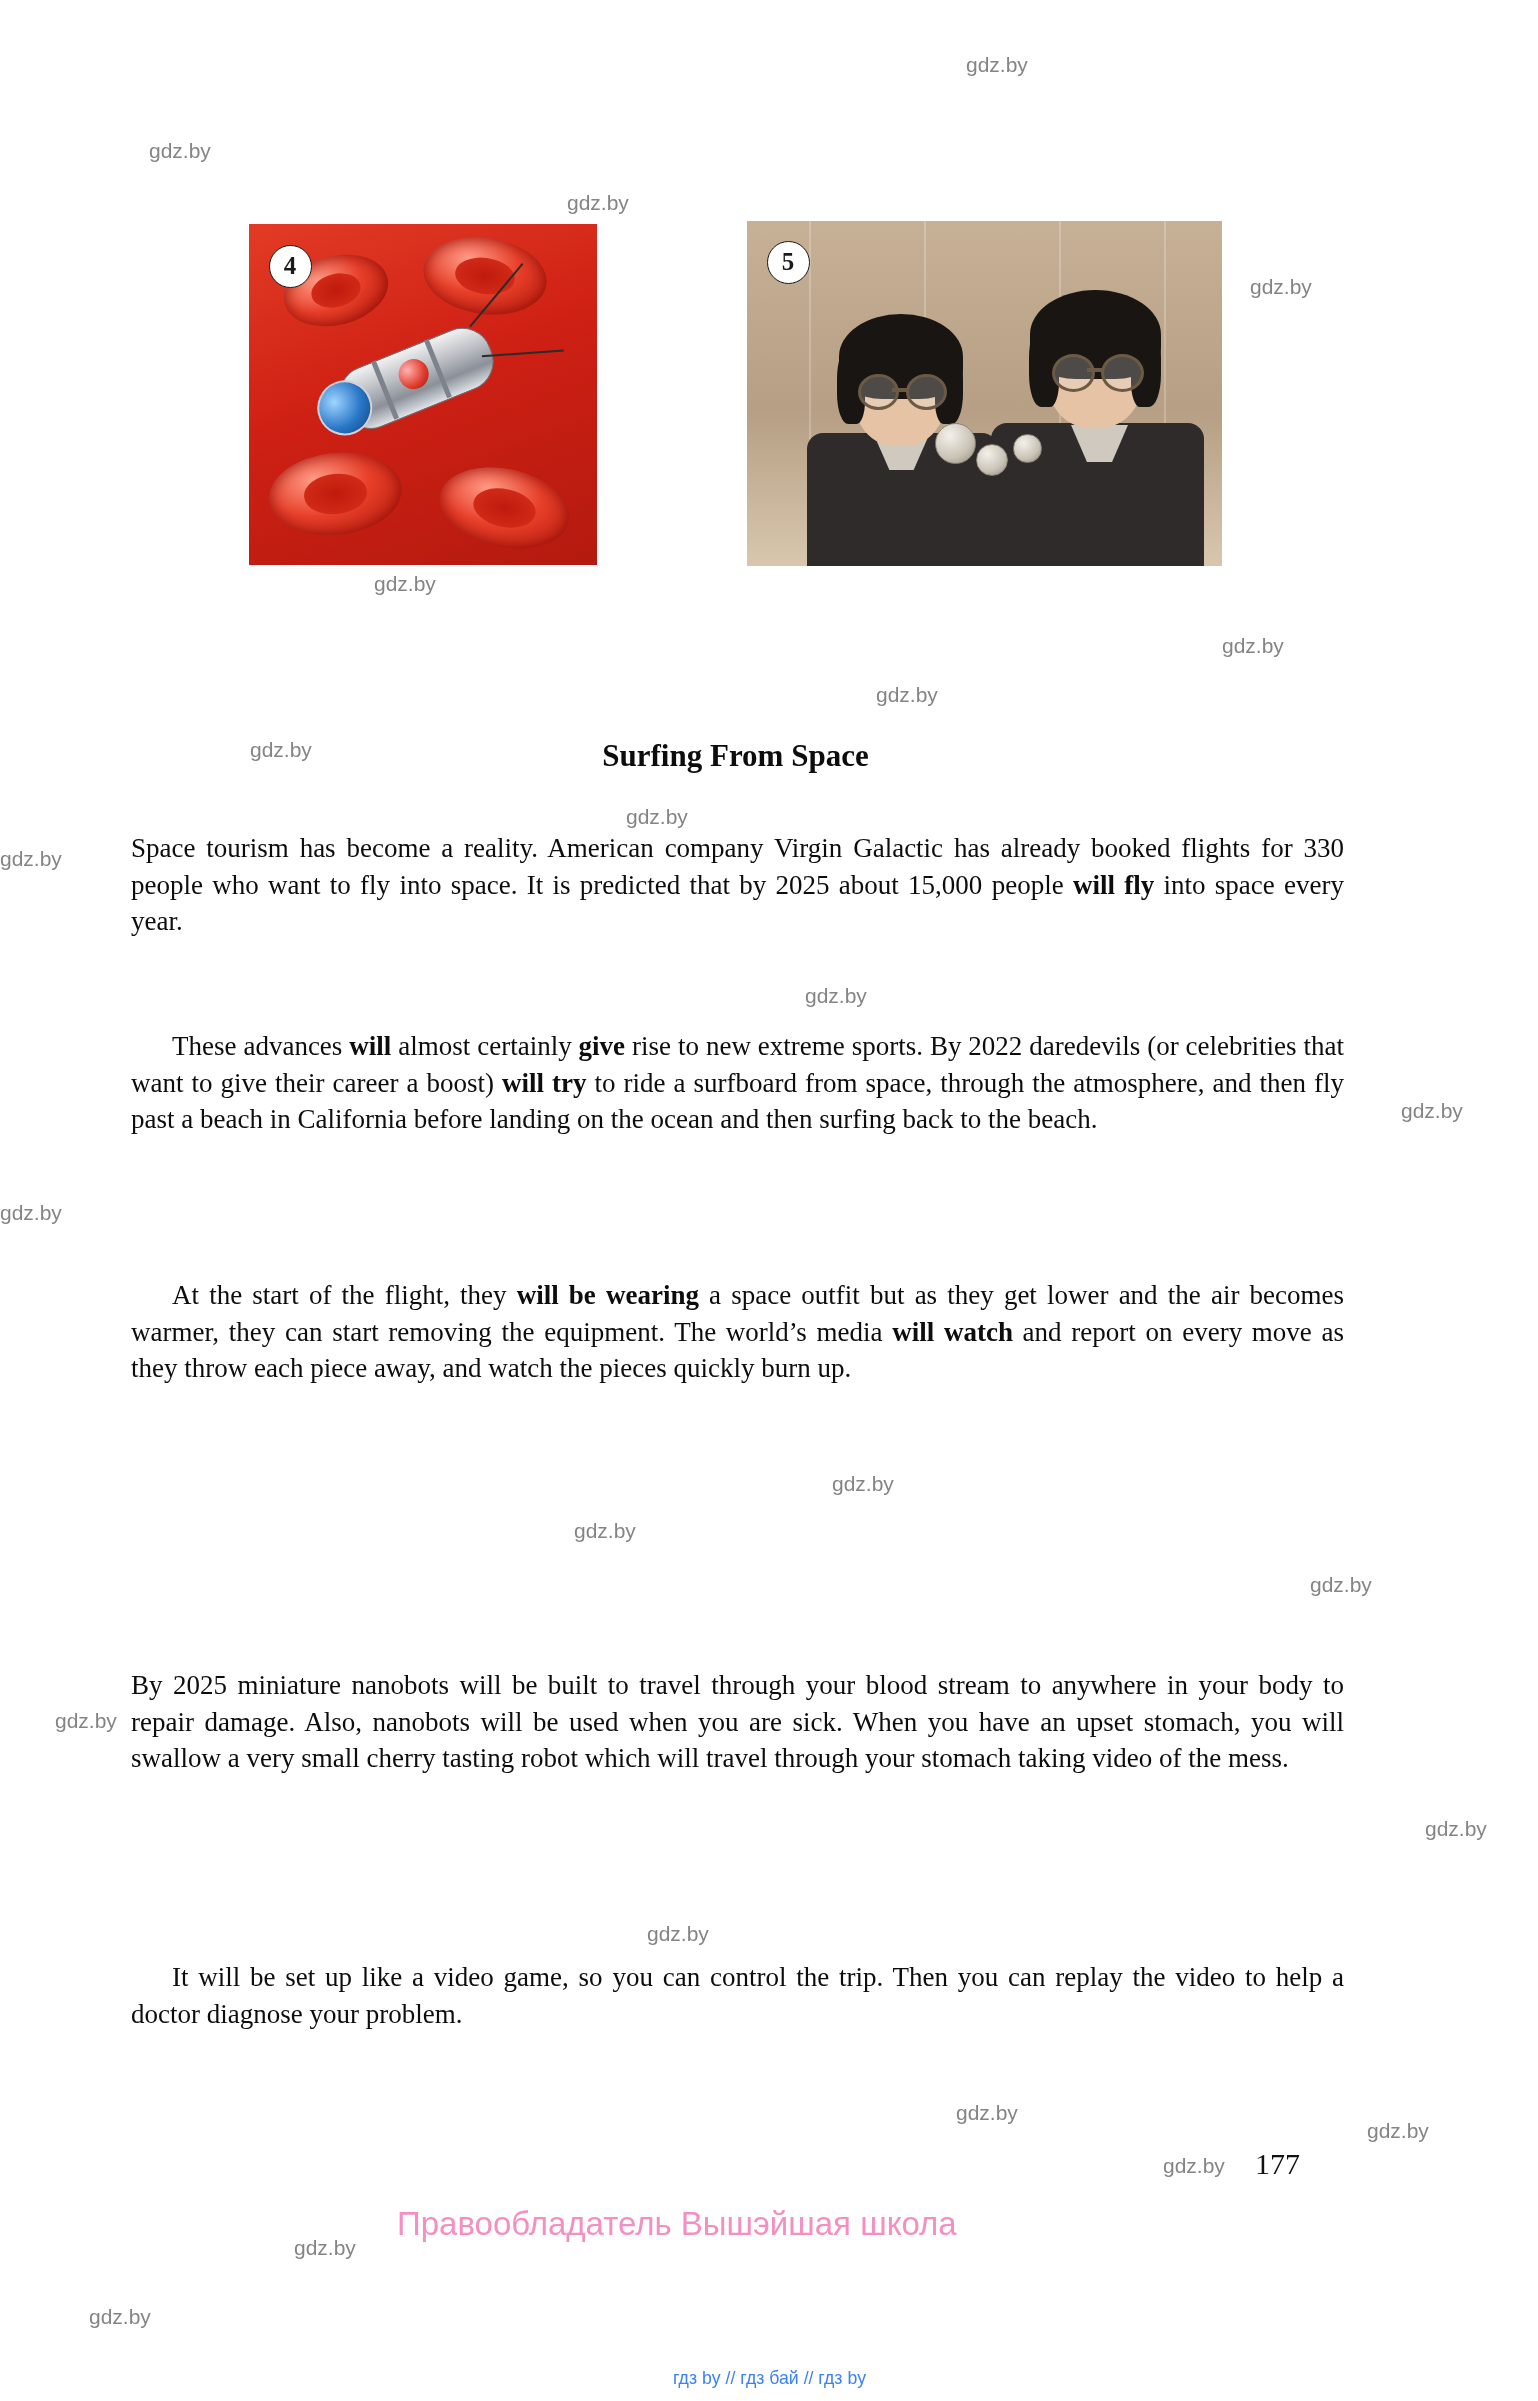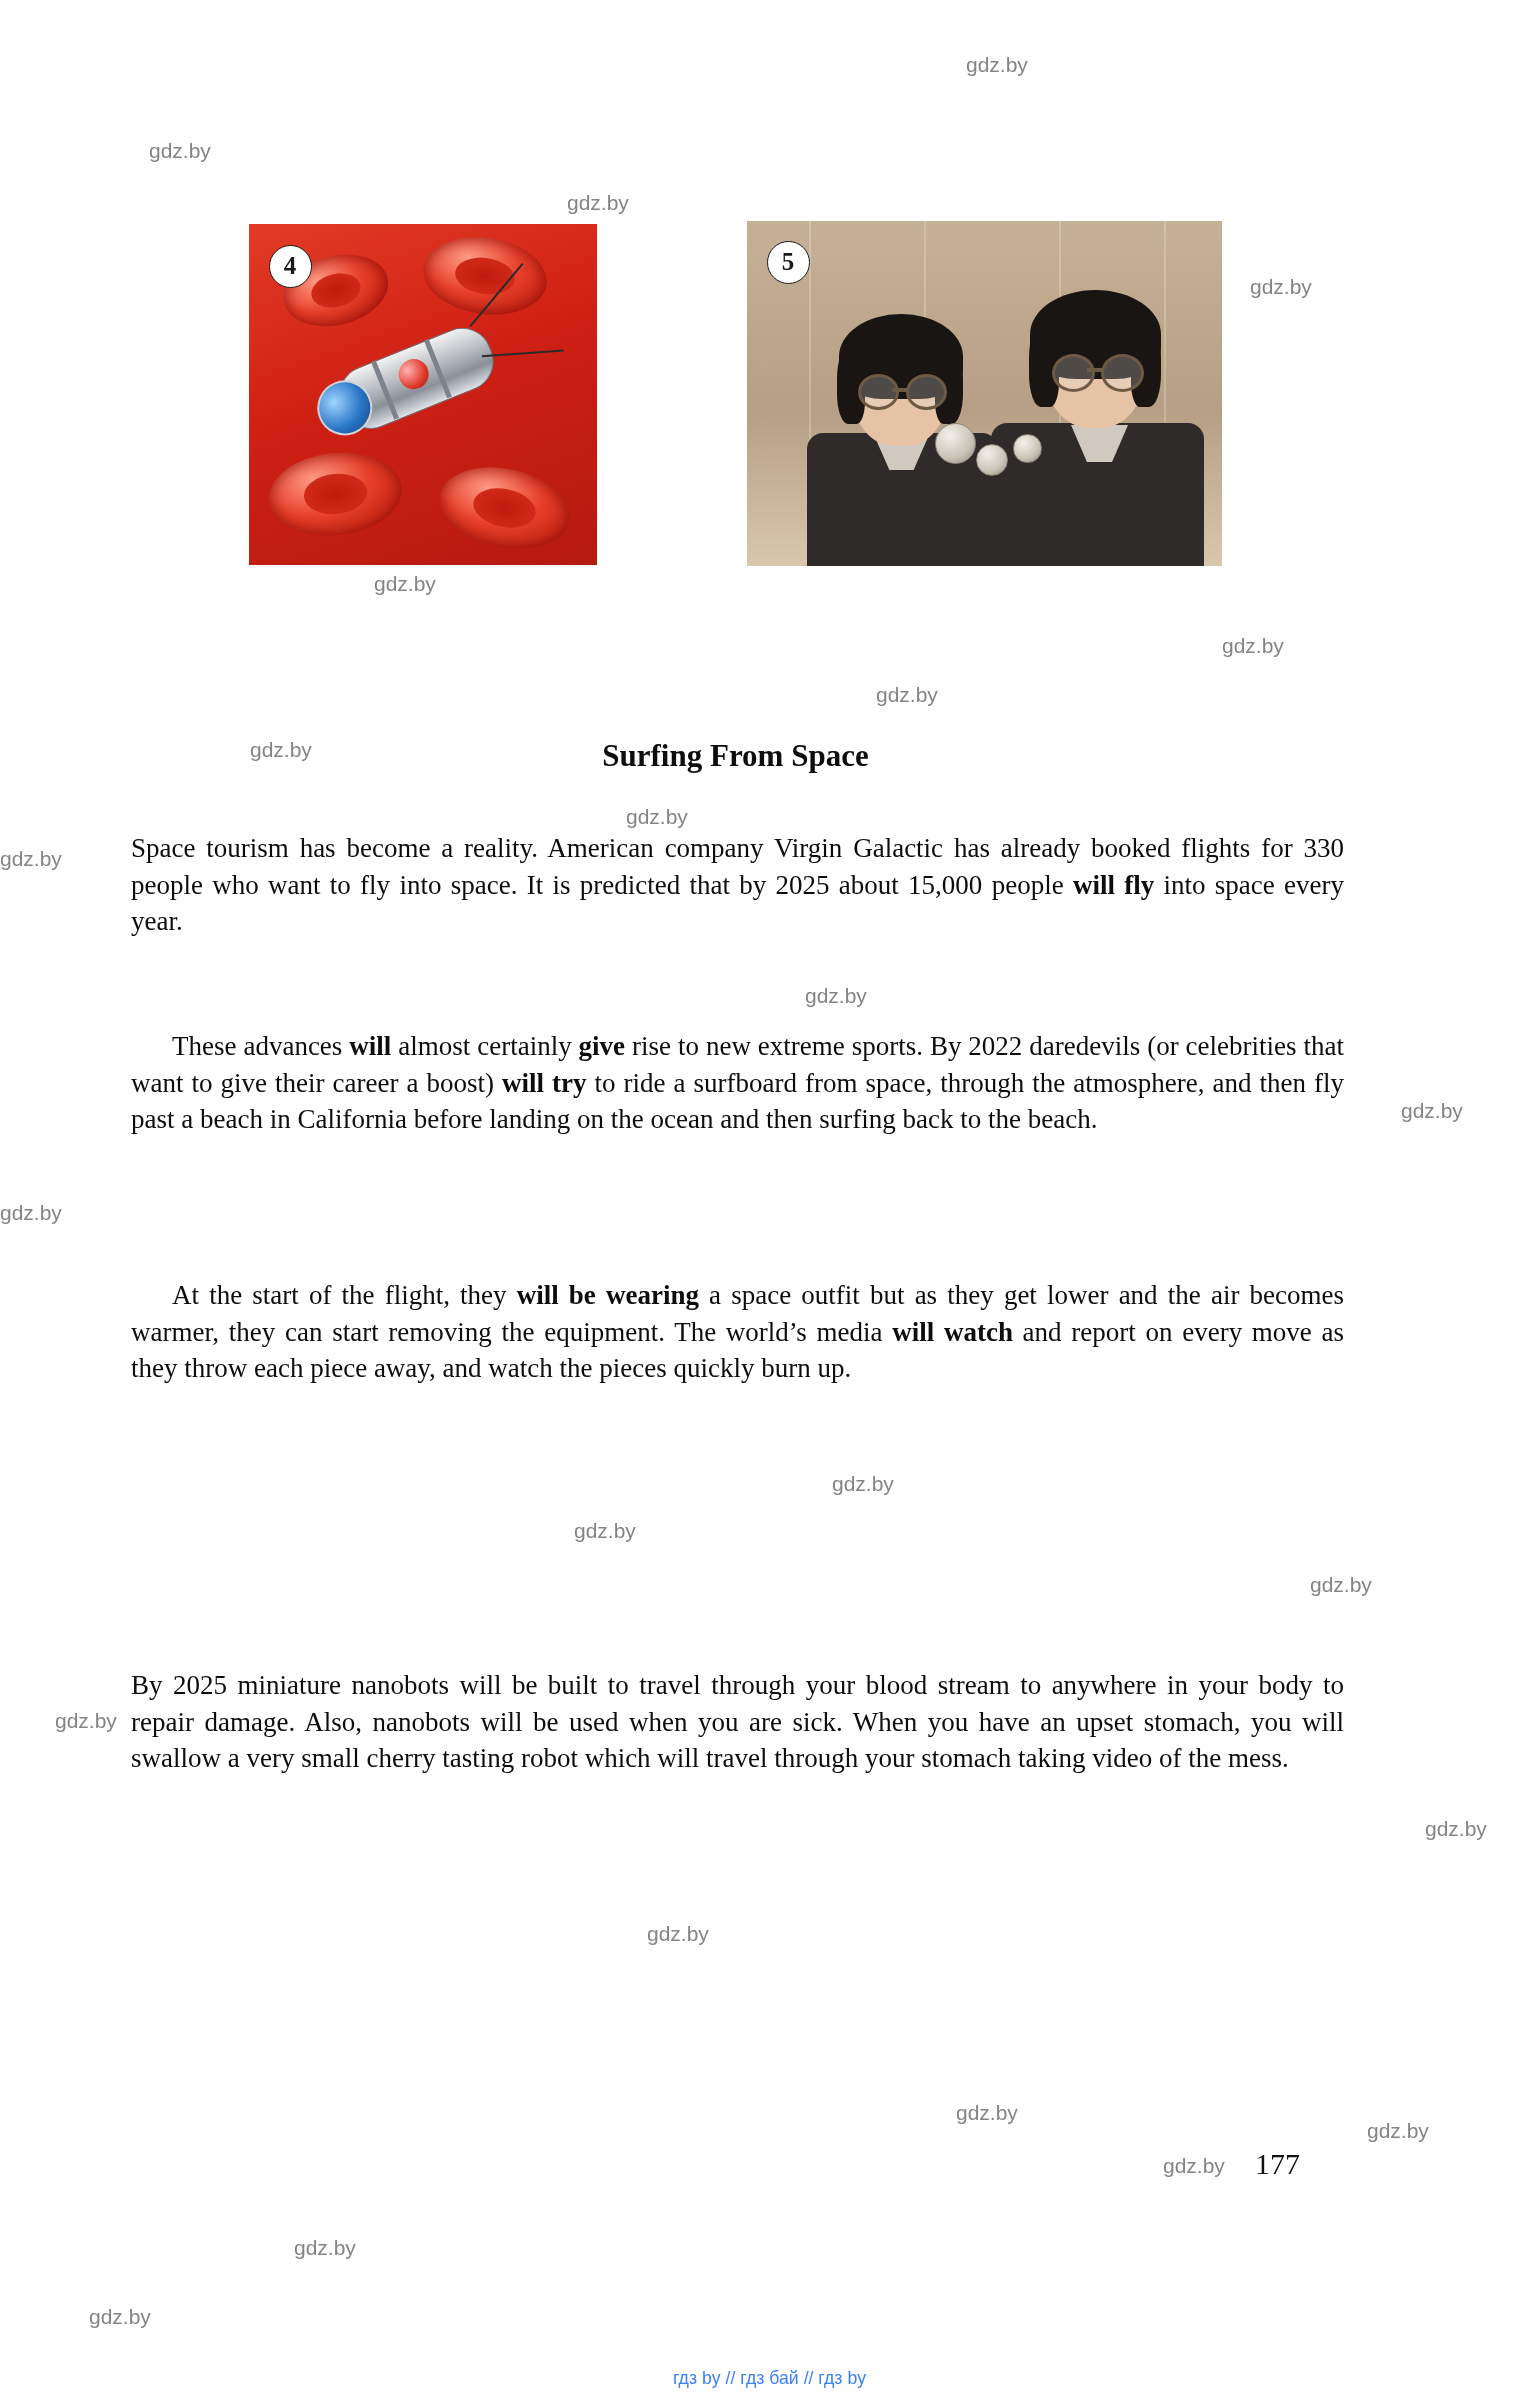--- a/index.html
+++ b/index.html
@@ -325,23 +325,25 @@
   <div class="para indent" id="p2">
     <span>These advances </span><b>will</b><span> almost certainly </span><b>give</b><span> rise to new extreme sports. By 2022 daredevils (or celebrities that want to give their career a boost) </span><b>will try</b><span> to ride a surfboard from space, through the atmosphere, and then fly past a beach in California before landing on the ocean and then surfing back to the beach.</span>
   </div>
 
   <div class="para indent" id="p3">
     <span>At the start of the flight, they </span><b>will be wearing</b><span> a space outfit but as they get lower and the air becomes warmer, they can start removing the equipment. The world’s media </span><b>will watch</b><span> and report on every move as they throw each piece away, and watch the pieces quickly burn up.</span>
   </div>
 
 
   <div class="para" id="p4">By 2025 miniature nanobots will be built to travel through your blood stream to anywhere in your body to repair damage. Also, nanobots will be used when you are sick. When you have an upset stomach, you will swallow a very small cherry tasting robot which will travel through your stomach taking video of the mess.</div>
+  <div class="para indent" id="p5">It will be set up like a video game, so you can control the trip. Then you can replay the video to help a doctor diagnose your problem.</div>
 
   <div class="pagenum">177</div>
 
+  <div class="wm-pink">Правообладатель Вышэйшая школа</div>
   <div class="wm-bottom">гдз by  //  гдз бай  //  гдз by</div>
 
   <div id="wm-layer">
       <div class="wm" style="left: 966px; top: 53px;">gdz.by</div>
       <div class="wm" style="left: 149px; top: 139px;">gdz.by</div>
       <div class="wm" style="left: 567px; top: 191px;">gdz.by</div>
       <div class="wm" style="left: 1250px; top: 275px;">gdz.by</div>
       <div class="wm" style="left: 374px; top: 572px;">gdz.by</div>
       <div class="wm" style="left: 1222px; top: 634px;">gdz.by</div>
       <div class="wm" style="left: 876px; top: 683px;">gdz.by</div>

